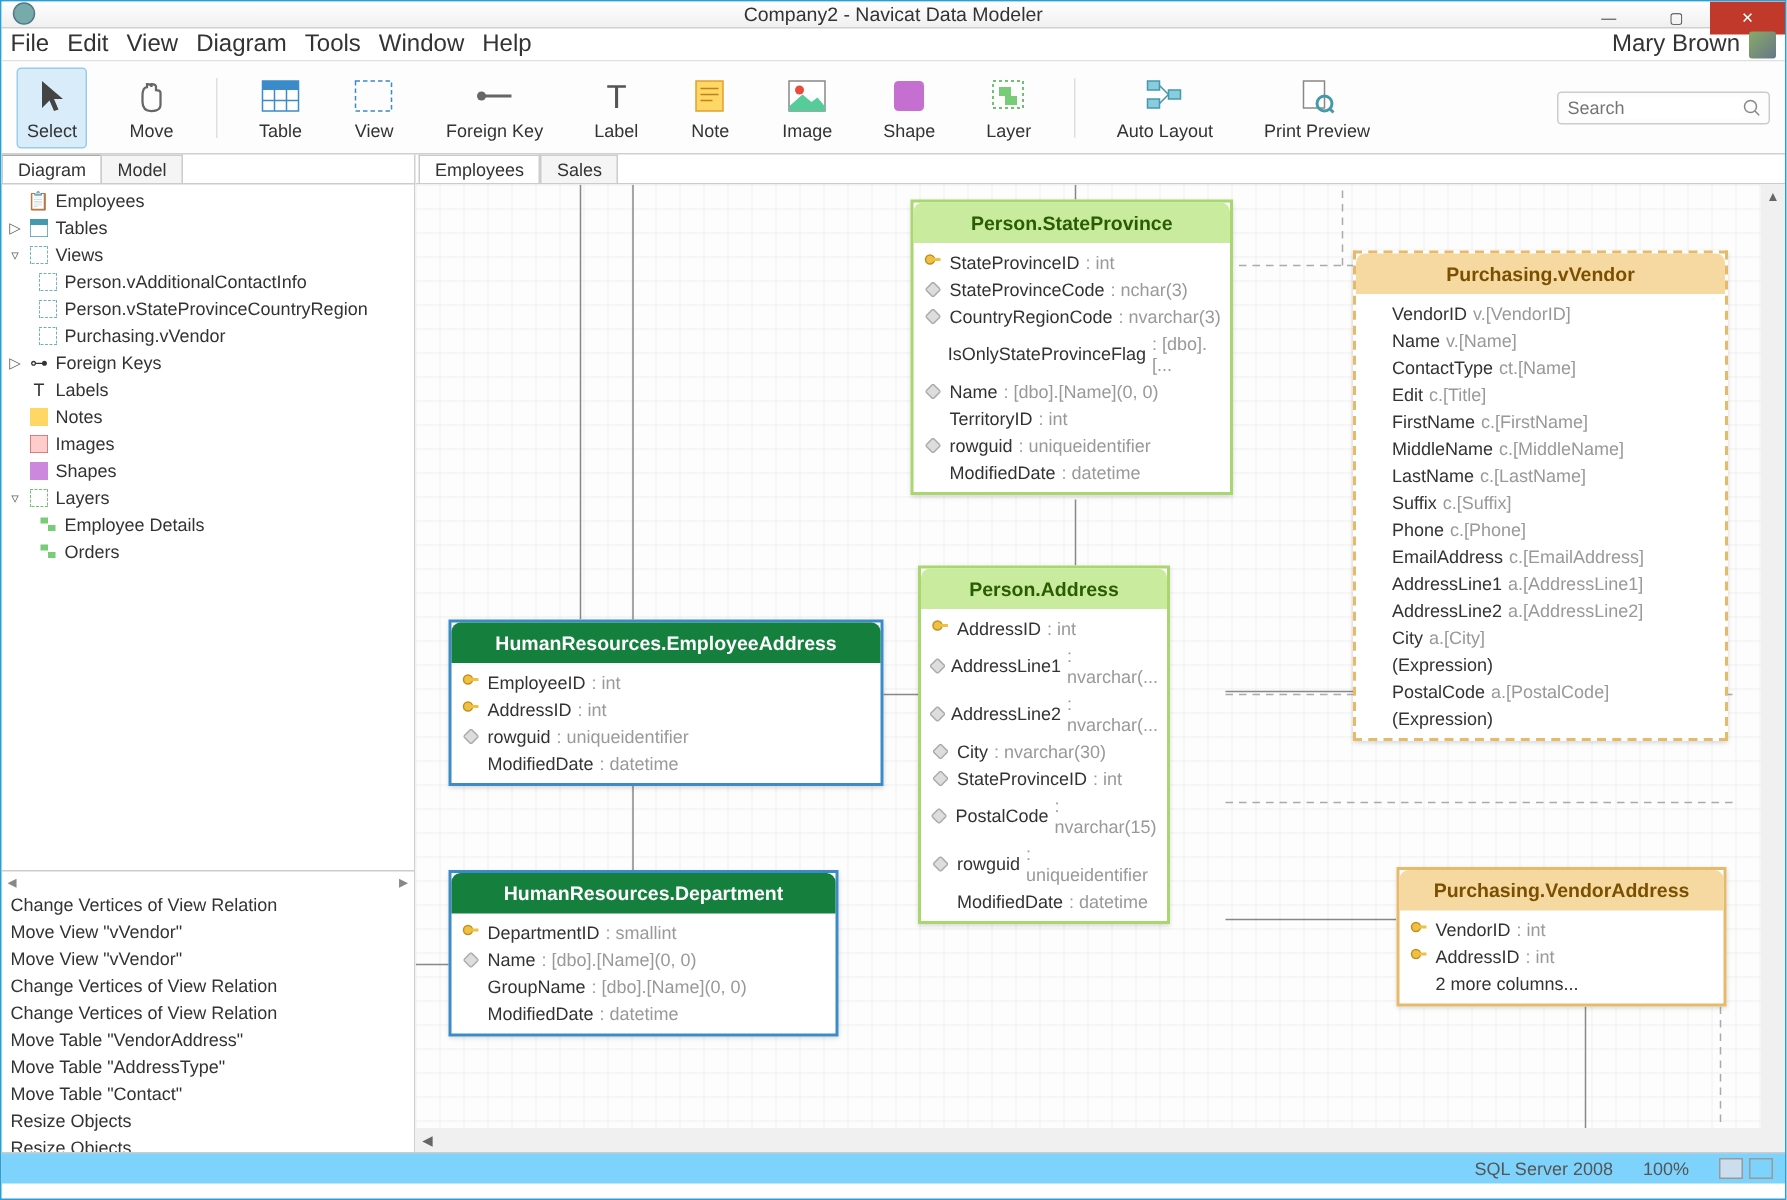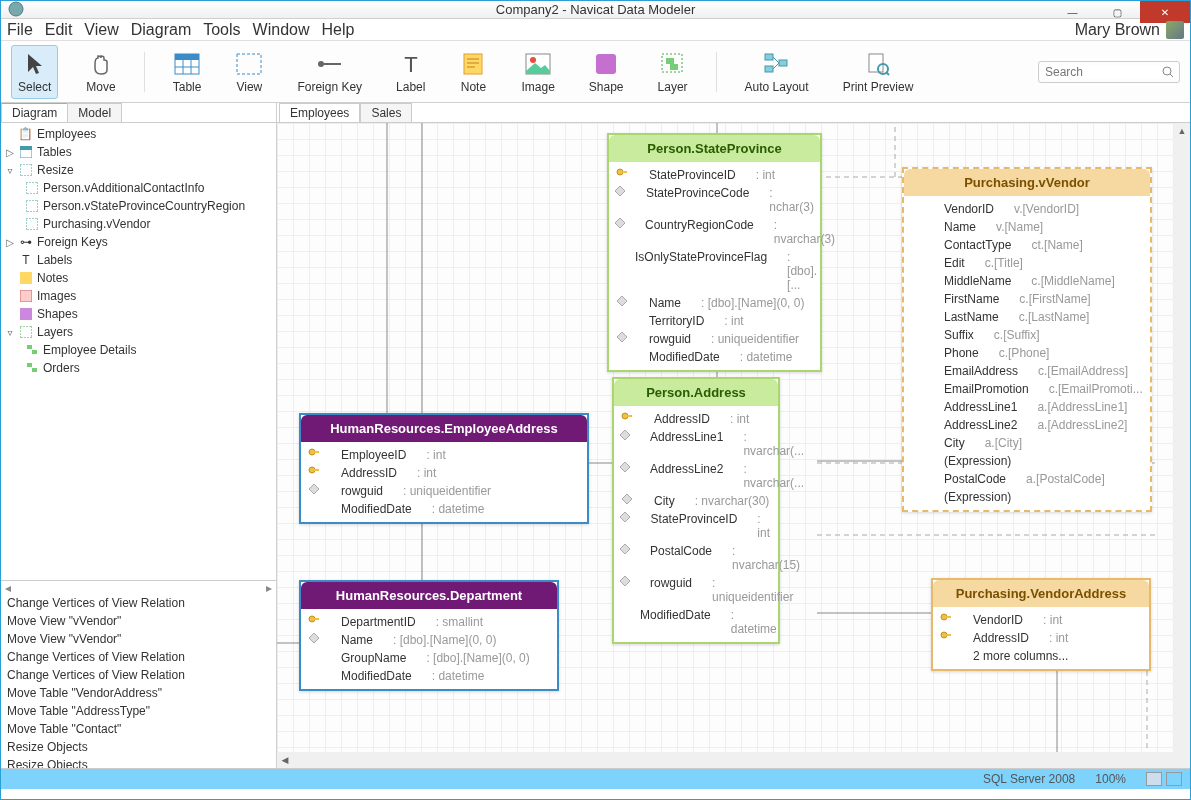--- a/index.html
+++ b/index.html
@@ -34,29 +34,29 @@
 .history { height: 188px; border-top: 1px solid #ccc; overflow-y: hidden; }
 .history-head { display:flex; justify-content:space-between; padding:0 4px; color:#888;}
 .history-item { padding: 1px 6px; font-size: 12px; color: #333; height: 18px; }
 .canvasarea { flex: 1; position: relative; display: flex; flex-direction: column; }
 .canvtabs { display: flex; height: 20px; border-bottom: 1px solid #ccc; padding-left: 2px; }
 .canvtab { padding: 2px 10px; border: 1px solid #ccc; border-bottom: none; background: #f5f5f5; font-size: 12px; }
 .canvtab.active { background: #fff; }
 .canvas { flex: 1; position: relative; background-color: #fdfdfd; background-image: linear-gradient(#eee 1px, transparent 1px), linear-gradient(90deg, #eee 1px, transparent 1px); background-size: 16px 16px; overflow: hidden; }
 .entity { position: absolute; border-radius: 0; background: #fff; box-shadow: 0 1px 3px rgba(0,0,0,0.15); }
 .entity.blue { border: 2px solid #3b8bc9; }
-.entity.blue .ehead { background: #701a75; }
+.entity.blue .ehead { background: #15803d; }
 .entity.green { border: 2px solid #a9d66e; }
 .entity.green .ehead { background: #c9eb9e; color: #2a5c00; font-weight: bold; }
 .entity.orange { border: 2px solid #e7b96a; }
 .entity.orange .ehead { background: #f5d9a0; color: #7a5000; font-weight: bold; }
 .entity.dashed { border: 2px dashed #e7b96a; }
 .ehead { padding: 6px 10px; color: #fff; font-weight: bold; font-size: 13px; border-radius: 6px 6px 0 0; text-align: center; }
 .ebody { padding: 4px 6px; }
-.erow { display: flex; gap: 20px; padding: 2px 0; font-size: 12px; }
+.erow { display: flex; align-items: center; gap: 4px; padding: 2px 0; font-size: 12px; }
 .erow .kico { width: 14px; display: inline-flex; justify-content: center; }
 .erow .fname { color: #333; }
 .erow .ftype { color: #999; }
 .statusbar { height: 21px; border-top: 1px solid #ccc; display: flex; align-items: center; justify-content: flex-end; gap: 20px; padding: 0 8px; font-size: 12px; color: #555; background: #7dd3fc; }
 .statusbar .sgroup { display:flex; gap:4px; }
 .sbox { width:16px; height:14px; border:1px solid #999; }
 svg { display: block; }
 .scroll-v { position:absolute; right:0; top:0; bottom:0; width:16px; background:#f0f0f0; }
 .scroll-h { position:absolute; left:0; right:16px; bottom:0; height:16px; background:#f0f0f0; }
 .scroll-v .arrow, .scroll-h .arrow { width:16px; height:16px; display:flex; align-items:center; justify-content:center; color:#666; font-size:9px;}
@@ -240,21 +240,21 @@
           </span>
           <span>Tables</span>
         </div>
       <div class="tree-item">
           <span class="exp">▿</span>
           <span class="nico">
             <svg width="12" height="12">
               <rect width="12" height="12" fill="none" stroke="#49a" stroke-dasharray="2 1"></rect>
             </svg>
           </span>
-          <span>Resize</span>
+          <span>Views</span>
         </div>
       <div class="tree-item l2">
           <span class="nico">
             <svg width="12" height="12">
               <rect width="12" height="12" fill="none" stroke="#49a" stroke-dasharray="2 1"></rect>
             </svg>
           </span>
           <span>Person.vAdditionalContactInfo</span>
         </div>
       <div class="tree-item l2">
@@ -619,52 +619,47 @@
               <span class="fname">ContactType</span> 
               <span class="ftype">ct.[Name]</span>
             </div>
             <div class="erow">
               <span class="kico"></span>
               <span class="fname">Edit</span> 
               <span class="ftype">c.[Title]</span>
             </div>
             <div class="erow">
               <span class="kico"></span>
+              <span class="fname">FirstName</span> 
+              <span class="ftype">c.[FirstName]</span>
+            </div>
+            <div class="erow">
+              <span class="kico"></span>
               <span class="fname">MiddleName</span> 
               <span class="ftype">c.[MiddleName]</span>
             </div>
             <div class="erow">
               <span class="kico"></span>
-              <span class="fname">FirstName</span> 
-              <span class="ftype">c.[FirstName]</span>
-            </div>
-            <div class="erow">
-              <span class="kico"></span>
               <span class="fname">LastName</span> 
               <span class="ftype">c.[LastName]</span>
             </div>
             <div class="erow">
               <span class="kico"></span>
               <span class="fname">Suffix</span> 
               <span class="ftype">c.[Suffix]</span>
             </div>
             <div class="erow">
               <span class="kico"></span>
               <span class="fname">Phone</span> 
               <span class="ftype">c.[Phone]</span>
             </div>
             <div class="erow">
               <span class="kico"></span>
               <span class="fname">EmailAddress</span> 
               <span class="ftype">c.[EmailAddress]</span>
-            </div>
-            <div class="erow">
-              <span class="kico"></span>
-              <span class="fname">EmailPromotion</span> 
-              <span class="ftype">c.[EmailPromoti...</span>
             </div>
             <div class="erow">
               <span class="kico"></span>
               <span class="fname">AddressLine1</span> 
               <span class="ftype">a.[AddressLine1]</span>
             </div>
             <div class="erow">
               <span class="kico"></span>
               <span class="fname">AddressLine2</span> 
               <span class="ftype">a.[AddressLine2]</span>

